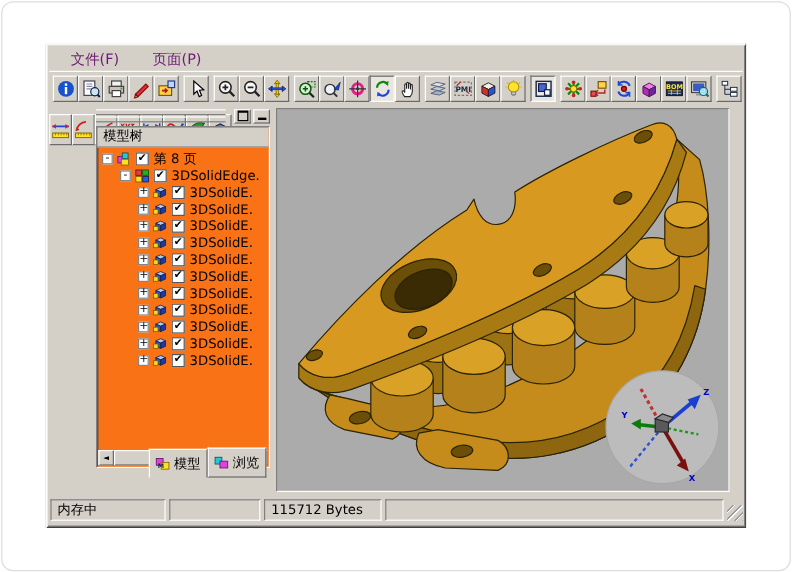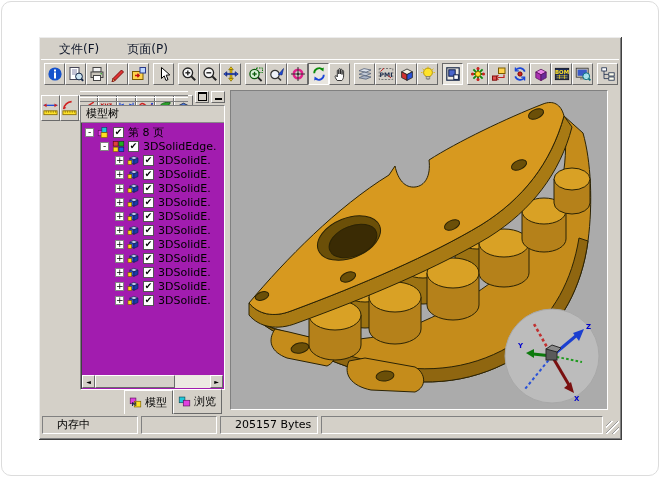--- a/index.html
+++ b/index.html
@@ -2,21 +2,21 @@
 <html style="--face: #d4d0c8; --viewport-bg: #ababab; --model-face: #d7991f; --model-side: #a87a14; --model-roller: #b5811a; --model-roller-top: #d9a125; --model-bottom: #c58c1b; --model-bottom-edge: #8f6610; --model-hole: #6b4f08; --model-outline: #2b2305;"><head>
 <meta charset="utf-8">
 <style>
   html,body{margin:0;padding:0;width:660px;height:477px;overflow:hidden;background:#fff;
     font-family:"DejaVu Sans","Liberation Sans",sans-serif;-webkit-font-smoothing:none;}
   .frame{position:absolute;inset:1px;border:1px solid #dcdcdc;border-radius:10px;}
   .window{position:absolute;left:38px;top:36px;width:584px;height:404px;background:var(--face);
     box-shadow:inset 1px 1px 0 #ffffff,inset -1px -1px 0 #404040,inset 2px 2px 0 #ececec,inset -2px -2px 0 #808080;}
   
   .menubar{position:absolute;left:3px;top:3px;right:3px;height:20px;display:flex;align-items:center;
-    gap:28px;padding-left:18px;font-size:12px;color:#0f172a;}
+    gap:28px;padding-left:18px;font-size:12px;color:#701a75;}
   .menuitem{cursor:default;}
   
   .toolbar{position:absolute;left:3px;top:23px;right:3px;height:27px;display:flex;align-items:center;
     padding-left:3px;border-top:1px solid #fff;}
   .tbgroup{display:flex;margin-right:4px;}
   .tbtn{width:21px;height:22px;box-sizing:border-box;display:flex;align-items:center;justify-content:center;
     background:var(--face);border:1px solid;border-color:#ffffff #6a6a6a #6a6a6a #ffffff;}
   .tbtn.pressed{border-color:#6a6a6a #ffffff #ffffff #6a6a6a;background:#e9e6df;}
   .ic{display:flex;align-items:center;justify-content:center;}
   
@@ -28,56 +28,56 @@
   .ssep{width:29px;height:2px;border-top:1px solid #808080;border-bottom:1px solid #fff;margin-top:4px;}
   
   .treepanel{position:absolute;left:39px;top:52px;width:151px;bottom:26px;}
   .phead{position:absolute;top:2px;left:3px;right:3px;height:13px;display:flex;align-items:center;}
   .grip{flex:1;margin-right:5px;}
   .gripline{height:3px;border-top:1px solid #fff;border-bottom:1px solid #808080;margin-bottom:1px;}
   .pbtn{width:14px;height:12px;box-sizing:border-box;background:var(--face);border:1px solid;
     border-color:#ffffff #6a6a6a #6a6a6a #ffffff;margin-left:2px;display:flex;align-items:center;justify-content:center;}
   .glyph-restore{width:7px;height:6px;border:1px solid #000;border-top-width:2px;}
   .glyph-min{width:7px;height:2px;background:#000;margin-top:5px;}
-  .treebox{position:absolute;top:17px;left:3px;right:3px;bottom:24px;background:#a21caf;
+  .treebox{position:absolute;top:17px;left:3px;right:3px;bottom:24px;background:#f97316;
     border:1px solid;border-color:#808080 #ffffff #ffffff #808080;box-shadow:inset 1px 1px 0 #404040;overflow:hidden;}
   .ttitle{height:16px;line-height:16px;background:var(--face);border-bottom:1px solid #8a8a8a;
     font-size:11px;padding:0 5px;color:#000;}
   .rows{position:absolute;top:19px;left:1px;right:1px;bottom:14px;overflow:hidden;}
   .trow{height:14px;display:flex;align-items:center;font-size:11px;white-space:nowrap;}
   .exp{width:9px;height:9px;box-sizing:border-box;border:1px solid #848484;background:#fff;font-size:9px;
     line-height:7px;text-align:center;margin-right:3px;flex:none;color:#000;}
   .nicon{margin-right:3px;flex:none;display:flex;}
   .cb{width:11px;height:11px;box-sizing:border-box;border:1px solid #555;background:#fff;font-size:9px;
     line-height:9px;text-align:center;margin-right:4px;flex:none;color:#000;}
   .tlabel{color:#000;}
   .hscroll{position:absolute;left:1px;right:1px;bottom:1px;height:13px;background:#d9d5cd;display:flex;}
   .sarr{width:13px;height:13px;box-sizing:border-box;background:var(--face);border:1px solid;
     border-color:#ffffff #6a6a6a #6a6a6a #ffffff;font-size:6px;display:flex;align-items:center;justify-content:center;color:#000;}
   .strack{flex:1;position:relative;background:#ece9e2;}
   .sthumb{position:absolute;left:0;top:0;width:80px;height:13px;box-sizing:border-box;background:var(--face);
     border:1px solid;border-color:#ffffff #6a6a6a #6a6a6a #ffffff;}
-  .tabs{position:absolute;left:3px;bottom:0;height:24px;display:flex;align-items:flex-end;padding-left:44px;}
+  .tabs{position:absolute;left:3px;bottom:16px;height:24px;display:flex;align-items:flex-end;padding-left:44px;}
   .tab{display:flex;align-items:center;gap:3px;font-size:11px;padding:1px 5px 2px 4px;height:25px;box-sizing:border-box;
     background:var(--face);border:1px solid;border-color:#ffffff #6a6a6a #6a6a6a #ffffff;color:#000;}
   .tab.active{height:24px;border-bottom:none;position:relative;z-index:2;}
   
   .viewport{position:absolute;left:192px;top:54px;width:376px;height:318px;background:var(--viewport-bg);
     border:1px solid;border-color:#808080 #ffffff #ffffff #808080;box-sizing:content-box;overflow:hidden;}
   .vpsvg{display:block;}
   .mol path,.mol ellipse{stroke:var(--model-outline);stroke-width:1;}
   .mface{fill:var(--model-face);} .mside{fill:var(--model-side);}
   .mbsil{fill:var(--model-bottom);} .mbedge{fill:var(--model-bottom-edge);}
   .mrb{fill:var(--model-roller);} .mrt{fill:var(--model-roller-top);}
   .mrbk{fill:#9c7212;} .mhole{fill:var(--model-hole);} .mhole2{fill:#3a2b04;}
   .gzl{font-size:7px;font-weight:bold;fill:#0000cc;}
   
   .statusbar{position:absolute;left:3px;right:3px;bottom:4px;height:22px;display:flex;align-items:center;padding-left:1px;}
   .scell{height:18px;box-sizing:border-box;border:1px solid;border-color:#808080 #ffffff #ffffff #808080;
-    font-size:11px;line-height:16px;padding:0 14px;margin-right:3px;color:#000;overflow:hidden;white-space:nowrap;}
+    font-size:11px;line-height:16px;padding:0 5px;margin-right:3px;color:#000;overflow:hidden;white-space:nowrap;}
   .scell.flex{flex:1;}
   .sgrip{width:13px;height:13px;align-self:flex-end;margin-bottom:2px;
     background:repeating-linear-gradient(135deg,transparent 0 3px,#9a9a9a 3px 4px,#ffffff 4px 5px);}
 </style>
 </head>
 <body>
 
 <div class="frame"></div>
 
 <div class="window">
@@ -717,18 +717,18 @@
         <text class="gzl" x="355" y="238">Z</text>
         <text class="gzl" x="343" y="310">X</text>
         <text class="gzl" x="287" y="257">Y</text>
       </g>
     </svg>
   </div>
 
   <div class="statusbar" id="statusbar">
       <div class="scell" style="width: 96px;">内存中</div>
       <div class="scell" style="width: 76px;"></div>
-      <div class="scell" style="width: 98px;">205157 Bytes</div>
+      <div class="scell" style="width: 98px;">115712 Bytes</div>
       <div class="scell flex"></div>
       <div class="sgrip"></div>
     </div>
 
 </div>
 
 </body></html>

